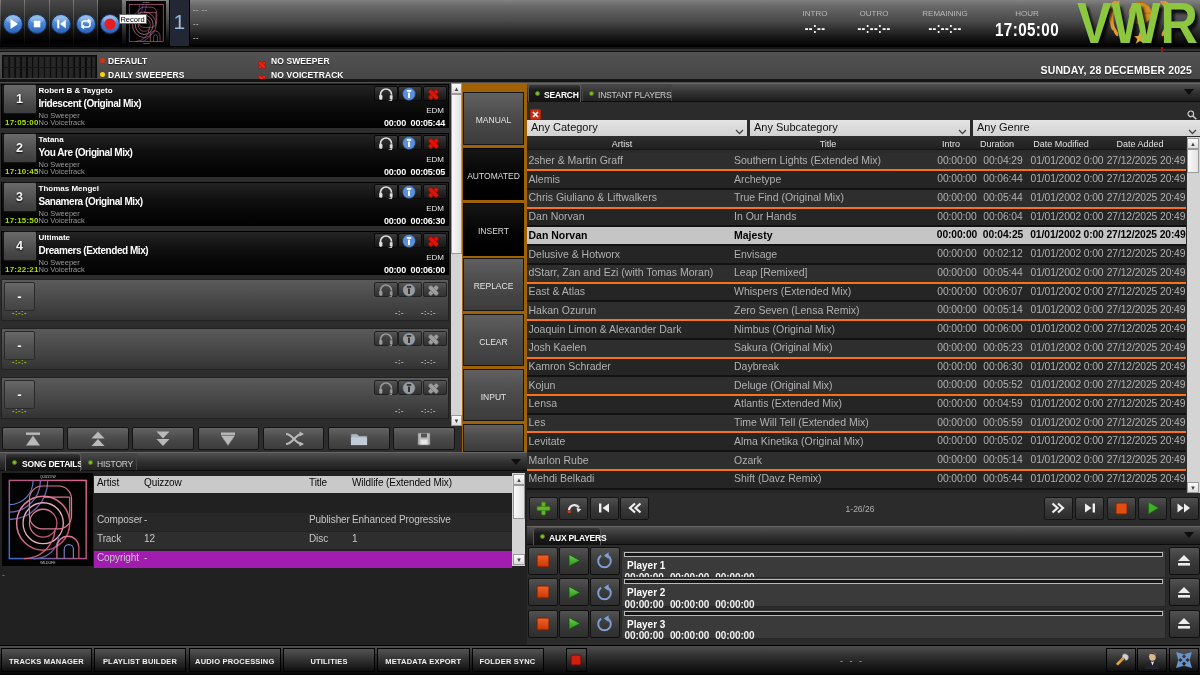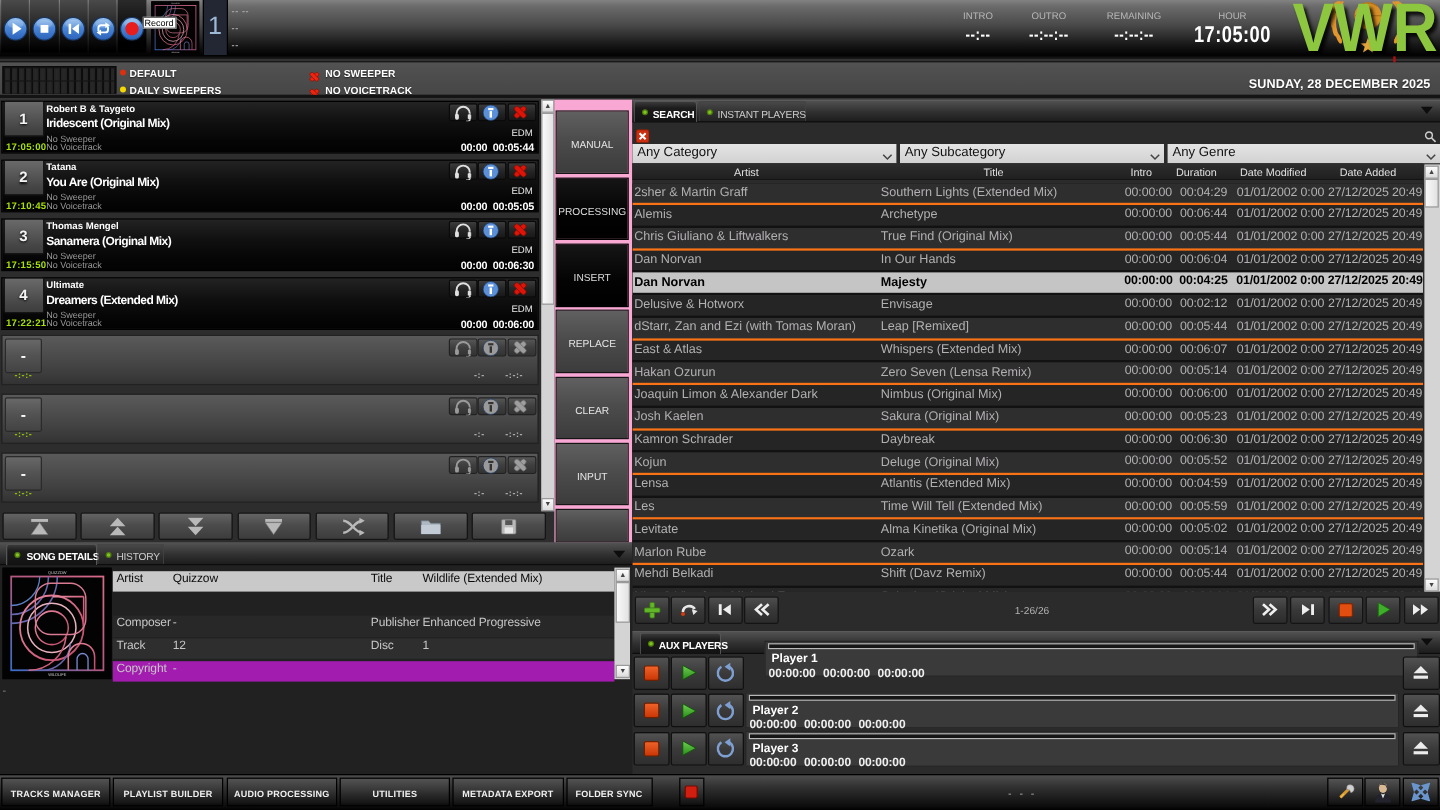--- a/index.html
+++ b/index.html
@@ -34,21 +34,21 @@
 .rbtn{position:absolute;top:1px;width:24px;height:15px;background:linear-gradient(#3c3c3c,#262626 50%,#181818);border:1px solid #0a0a0a;border-radius:2px;}
 .erbtn{position:absolute;top:2px;width:24px;height:15px;background:linear-gradient(#565656,#3f3f3f 50%,#333);border:1px solid #222;border-radius:2px;}
 .edash{position:absolute;bottom:3.5px;font-size:7.5px;font-weight:bold;letter-spacing:.5px;}
 
 .tbtn{top:343.5px;height:23px;background:linear-gradient(#646464,#4c4c4c 45%,#3c3c3c);border:1px solid #141414;border-radius:2px;}
 
 .vsb{background:#d4d4d4;}
 .sbarrow{position:absolute;left:0;width:11px;height:11px;background:linear-gradient(#fdfdfd,#dcdcdc);border:1px solid #9a9a9a;font-size:6px;color:#444;text-align:center;line-height:10px;}
 .sbthumb{position:absolute;left:0;width:11px;background:linear-gradient(90deg,#fafafa,#e2e2e2);border:1px solid #999;}
 
-#modecol{left:462px;top:83px;width:65px;height:370px;background:#f9a8d4;}
+#modecol{left:462px;top:83px;width:65px;height:370px;background:#a16207;}
 .mbtn{left:1px;width:61px;height:52.5px;color:#e4e4e4;font-size:8.5px;text-align:center;background:linear-gradient(#606060,#4c4c4c 45%,#3c3c3c);border:1px solid #161616;}
 .mbtn.on{background:linear-gradient(#151515,#030303 60%,#000);color:#dcdcdc;border:1px solid #000;}
 .mbtn span{display:block;margin-top:22px;}
 
 .tabbar{background:linear-gradient(#505050,#303030 55%,#1d1d1d);border-top:1px solid #666;border-bottom:1px solid #0c0c0c;}
 .tab{position:absolute;top:1px;border-radius:3px 3px 0 0;}
 .tab.active{background:linear-gradient(#3a3a3a,#1c1c1c 30%,#121212);border:1px solid #555;border-bottom:none;}
 .tab.inactive{background:linear-gradient(#484848,#2e2e2e 60%,#222);border:1px solid #444;border-bottom:none;}
 .tab .lbl{font-weight:bold;color:#fff;white-space:nowrap;letter-spacing:-.2px;}
 .tab.inactive .lbl{font-weight:normal;color:#ccc;}
@@ -522,21 +522,21 @@
 <div class="ab vsb" style="left:451px;top:0;width:11px;height:343px;"></div>
 <div class="sbarrow" style="left:451px;top:0;">▲</div>
 <div class="sbarrow" style="left:451px;top:332px;">▼</div>
 <div class="sbthumb" style="left:451px;top:11px;height:160px;"></div>
 </div>
 <div class="ab" id="modecol">
 <div class="ab mbtn" style="top:9.4px;">
         <span>MANUAL</span>
       </div>
 <div class="ab mbtn on" style="top:64.7px;">
-        <span>PROCESSING</span>
+        <span>AUTOMATED</span>
       </div>
 <div class="ab mbtn on" style="top:120.0px;">
         <span>INSERT</span>
       </div>
 <div class="ab mbtn" style="top:175.29999999999998px;">
         <span>REPLACE</span>
       </div>
 <div class="ab mbtn" style="top:230.6px;">
         <span>CLEAR</span>
       </div>
@@ -913,21 +913,21 @@
         </div>
       </div>
 <div class="auxbtn" style="left:62.5px;top:463.5px;">
         <div style="display:flex;justify-content:center;align-items:center;height:100%;">
           <svg width="17" height="17" viewBox="0 0 17 17" style="">
             <path d="M5.2,3.6 A6.3,6.3 0 1 0 11.8,3.6" fill="none" stroke="#7e9fd2" stroke-width="2"></path>
             <polygon points="12.6,0.2 12.6,7 7.8,3.6" fill="#7e9fd2"></polygon>
           </svg>
         </div>
       </div>
-<div class="auxbody" style="top:451px;margin-left:16px;">
+<div class="auxbody" style="top:467px;">
 <div class="auxprog"></div>
 <div class="auxname">Player 1</div>
 <div class="auxtimes">00:00:00 00:00:00 00:00:00</div>
 </div>
 <div class="auxbtn" style="left:641.5px;top:463.5px;width:31px;">
         <div style="display:flex;justify-content:center;align-items:center;height:100%;">
           <svg width="16" height="13" viewBox="0 0 16 13" style="">
             <polygon points="8,1 14,7 2,7" fill="#ececec"></polygon>
             <rect x="2" y="9" width="12" height="2.6" fill="#ececec"></rect>
           </svg>

